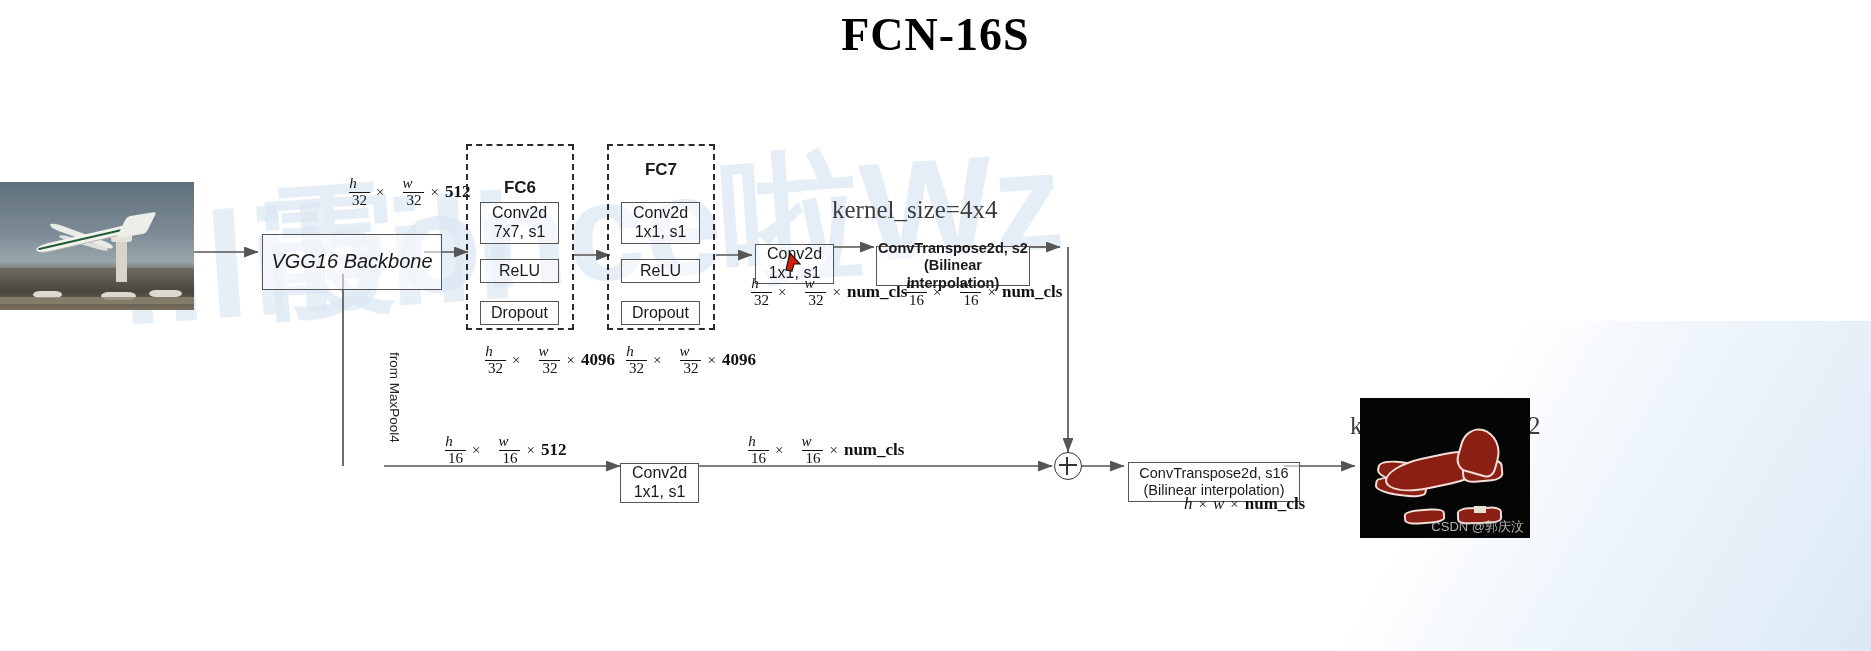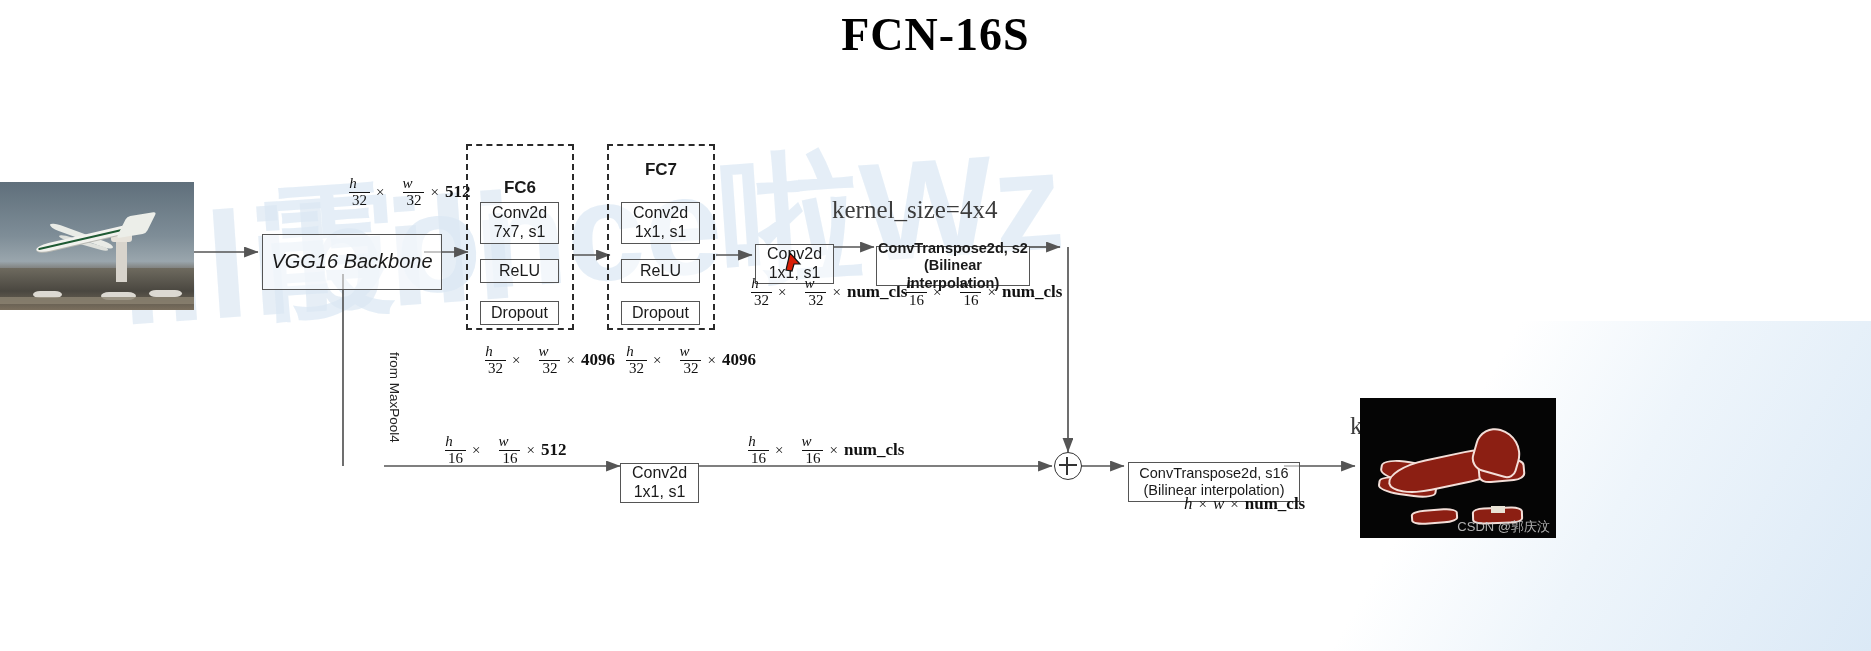--- a/index.html
+++ b/index.html
@@ -281,21 +281,21 @@
 <div class="box" style="left:1128px;top:446px;width:172px;height:40px;font-size:14.5px;">ConvTranspose2d, s16
 (Bilinear interpolation)</div>
 <div class="math" style="left:1184px;top:494px;">
   <span class="mi">h</span>
   <span class="mtimes">×</span>
   <span class="mi">w</span>
   <span class="mtimes">×</span>
   <span class="mb">num_cls</span>
 </div>
 
-<div class="maskimg" style="left:1360px;top:398px;width:196px;height:140px;">
+<div class="maskimg" style="left:1360px;top:398px;width:170px;height:140px;">
   <div class="mk mk-wing"></div>
   <div class="mk mk-wing2"></div>
   <div class="mk mk-body"></div>
   <div class="mk mk-tail"></div>
   <div class="mk mk-fin"></div>
   <div class="mk mk-s1"></div>
   <div class="mk mk-s2"></div>
   <div class="mk-win"></div>
   <div class="csdn">CSDN @郭庆汶</div>
 </div>

